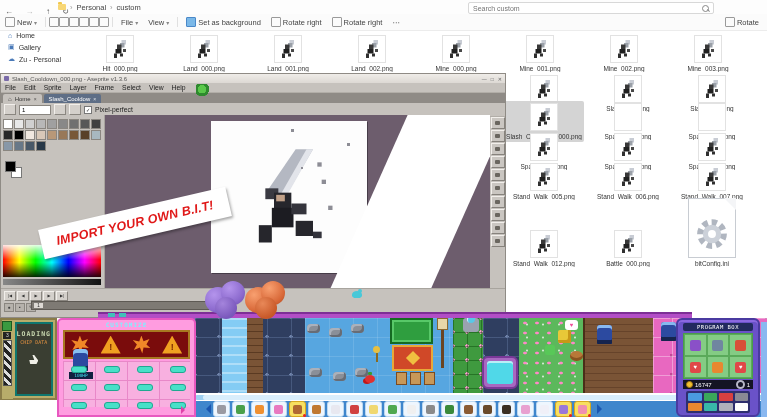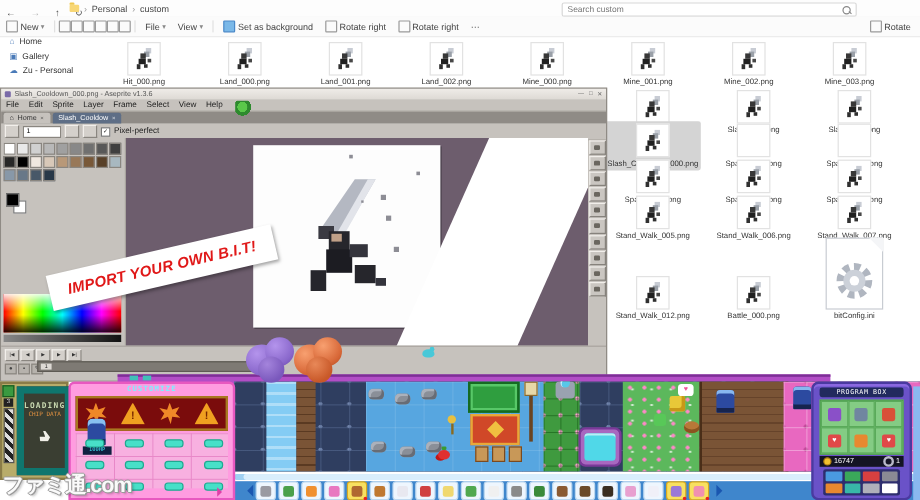--- a/index.html
+++ b/index.html
@@ -130,21 +130,21 @@
   .pitem{width:15px;height:14px;background:#eef6fe;border:1px solid #bcd8f0;border-radius:3px;position:relative;display:flex;align-items:center;justify-content:center;}
   .pitem.selected{background:#f8e060;border-color:#d8a820;}
   .pitem i{width:9px;height:9px;border-radius:2px;display:block;}
   .pitem.dot:after{content:"";position:absolute;right:-1px;bottom:-1px;width:3px;height:3px;background:#e82020;border-radius:50%;}
   
   .gb{left:0;top:8px;width:57px;height:82px;background:#b8ac6a;border:2px solid #8a7c48;box-sizing:border-box;display:flex;}
   .gb-gauge{width:12px;height:100%;background:#b8ac6a;display:flex;flex-direction:column;align-items:center;gap:1px;padding-top:1px;}
   .gb-gauge .g1{width:8px;height:8px;background:#3a9a40;border:1px solid #1a5a20;}
   .gb-gauge .g2{width:8px;height:7px;background:#222;color:#ddd;font-size:5px;text-align:center;line-height:7px;}
   .gb-gauge .g3{width:7px;height:44px;background:repeating-linear-gradient(45deg,#222 0 3px,#ddd 3px 6px);border:1px solid #555;}
-  .gb-screen{flex:1;margin:2px;background:#3a3e32;border:6px solid #0f766e;color:#c8d8b0;font-family:"DejaVu Sans Mono",monospace;text-align:center;padding-top:6px;}
+  .gb-screen{flex:1;margin:2px;background:#3a3e32;border:2px solid #0f766e;color:#c8d8b0;font-family:"DejaVu Sans Mono",monospace;text-align:center;padding-top:6px;}
   .gb-screen .t1{font-size:6.5px;font-weight:bold;letter-spacing:1px;}
   .gb-screen .t2{font-size:5px;color:#e09040;margin-top:1px;}
   .hand{width:9px;height:9px;background:#f0f0e8;margin:10px auto 0;clip-path:polygon(0 55%,55% 55%,35% 0,55% 0,100% 60%,80% 100%,10% 100%);}
   
   .custo{left:57px;top:8px;width:139px;height:99px;background:#ff9ce0;border:2px solid #e858c0;border-radius:5px 5px 0 0;box-sizing:border-box;}
   .custo .ttl{text-align:center;font-size:6px;font-weight:bold;color:#7ef0ff;font-family:"DejaVu Sans Mono",monospace;letter-spacing:1px;margin-top:1px;}
   .warn{position:absolute;left:4px;right:4px;top:10px;height:29px;background:#7a0c0c;border:2px solid #a87820;box-sizing:border-box;display:flex;align-items:center;justify-content:space-around;overflow:hidden;}
   .tri{width:20px;height:18px;background:#f0a020;clip-path:polygon(50% 0,100% 100%,0 100%);position:relative;text-align:center;}
   .tri span{font-size:9px;font-weight:bold;color:#7a2800;line-height:20px;}
   .burst{width:18px;height:18px;background:#f08828;clip-path:polygon(50% 0,62% 32%,95% 20%,78% 50%,100% 70%,62% 66%,55% 100%,42% 66%,8% 80%,25% 50%,2% 25%,38% 33%);}
@@ -872,14 +872,13 @@
     <span class="c" style="left:12px;top:16px;width:22px;height:22px;background:radial-gradient(circle at 35% 30%,#a484dc,#7a58bc 70%)"></span>
   </div>
   <div class="tree abs" style="left:243px;top:281px">
     <span class="c" style="left:2px;top:6px;width:26px;height:26px;background:radial-gradient(circle at 35% 30%,#f8a070,#d86838 65%,#b04820)"></span>
     <span class="c" style="left:18px;top:0;width:24px;height:24px;background:radial-gradient(circle at 35% 30%,#f8a070,#d86838 65%,#b04820)"></span>
     <span class="c" style="left:12px;top:16px;width:22px;height:22px;background:radial-gradient(circle at 35% 30%,#e88858,#c85828 70%)"></span>
   </div>
   <div class="bird abs"></div>
   <div class="greenblob abs"></div>
 
-  <div class="watermark abs">ファミ通.com</div>
 </div>
 
 </body></html>

